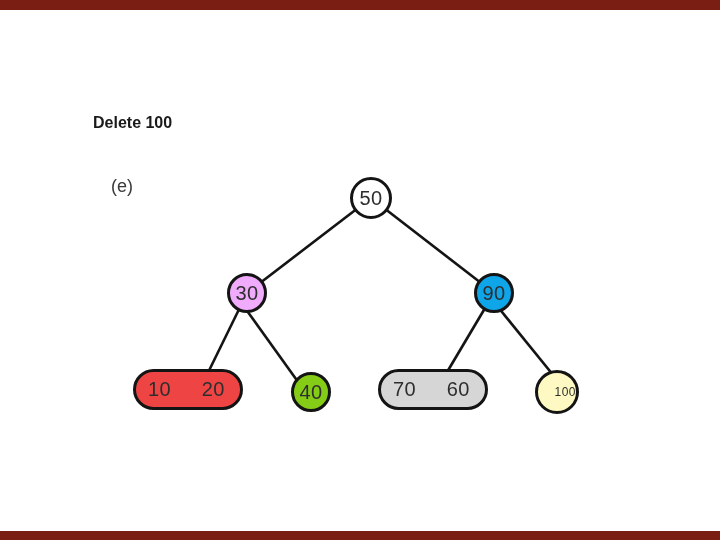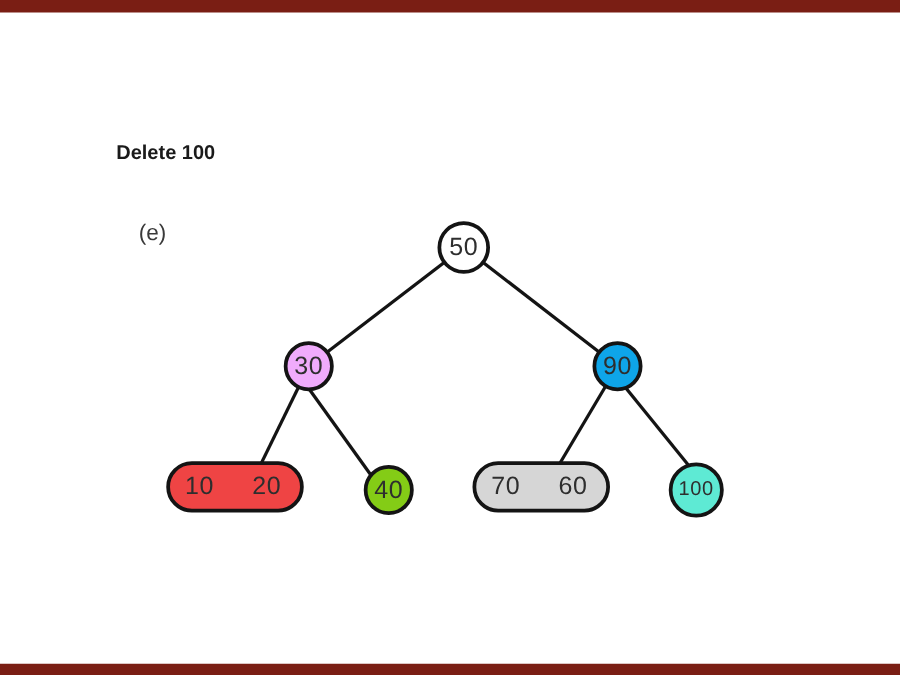--- a/index.html
+++ b/index.html
@@ -81,19 +81,19 @@
           <span class="lbl">10</span>
           <span class="lbl">20</span>
         </div>
         <div class="node circle" style="background: #84cc16; left: 291px; top: 372px; width: 40px; height: 40px;">
           <span class="lbl">40</span>
         </div>
         <div class="node pill" style="background: rgb(214, 214, 214); left: 378px; top: 369px; width: 110px; height: 41px;">
           <span class="lbl">70</span>
           <span class="lbl">60</span>
         </div>
-        <div class="node circle" style="background: #5eead4; left: 535px; top: 370px; width: 44px; height: 44px; font-size: 16px;">
+        <div class="node circle" style="background: #fef9c3; left: 535px; top: 370px; width: 44px; height: 44px; font-size: 12px; justify-content: flex-end;">
           <span class="lbl">100</span>
         </div>
       </div>
   </div>
 
 </div>
 
 </body></html>

